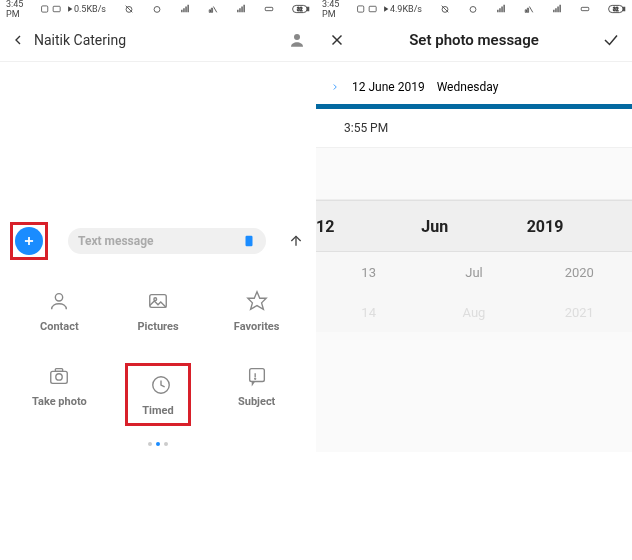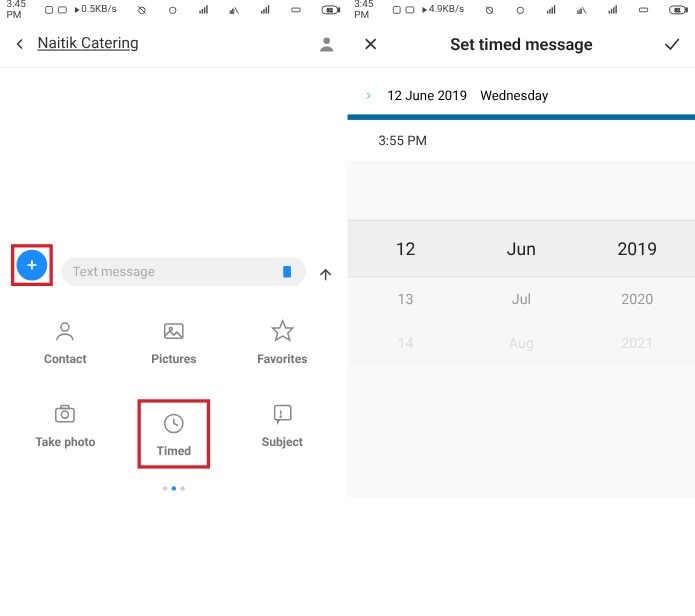--- a/index.html
+++ b/index.html
@@ -10,56 +10,56 @@
 
   
   .status-bar { height: 18px; display: flex; align-items: center; justify-content: space-between; padding: 0 6px; font-size: 9px; color: #444; background: #fff; }
   .status-left { display: flex; align-items: center; gap: 3px; }
   .status-right { display: flex; align-items: flex-start; gap: 18px; }
   .status-ico { width: 10px; height: 10px; display: inline-block; }
 
   
   .header { display: flex; align-items: center; height: 44px; padding: 0 10px; border-bottom: 1px solid #f0f0f0; }
   .back-icon { width: 16px; height: 16px; margin-right: 8px; }
-  .contact-name { font-size: 14px; color: #333; flex: 1; text-decoration: underline; }
+  .contact-name { font-size: 14px; color: #333; flex: 1; }
   .profile-icon { width: 18px; height: 18px; color: #777; }
 
   
   .header2 { display: flex; align-items: center; height: 44px; padding: 0 12px; border-bottom: 1px solid #f0f0f0; justify-content: space-between; }
   .header2-title { font-size: 15px; font-weight: 600; color: #222; text-align: center; flex: 1; }
   .close-icon, .check-icon { width: 18px; height: 18px; }
 
   
   .chat-body { flex: 1; background: #fff; }
-  .input-row { display: flex; align-items: flex-end; padding: 8px 10px; gap: 8px; }
+  .input-row { display: flex; align-items: center; padding: 8px 10px; gap: 20px; font-weight: bold; }
   .plus-wrap { border: 3px solid #d8202a; padding: 2px; }
   .plus-btn { width: 28px; height: 28px; border-radius: 50%; background: #1a8cff; display: flex; align-items: center; justify-content: center; color: #fff; }
   .input-pill { flex: 1; background: #f0f0f0; border-radius: 16px; display: flex; align-items: center; padding: 6px 10px; }
   .input-text { flex: 1; font-size: 12px; color: #aaa; }
   .emoji-icon { width: 14px; height: 14px; margin-left: 6px; }
   .send-btn { width: 20px; height: 20px; display: flex; align-items: center; justify-content: center; color: #444; }
 
   
   .attach-grid { display: grid; grid-template-columns: repeat(3,1fr); padding: 20px 10px 10px; gap: 30px 0; }
   .attach-item { display: flex; flex-direction: column; align-items: center; gap: 6px; font-weight: bold; }
   .attach-item .ico { width: 26px; height: 26px; color: #777; display:flex; align-items:center; justify-content:center; }
   .attach-item .lbl { font-size: 11px; color: #777; }
-  .timed-wrap { border: 3px solid #d8202a; padding: 6px 14px; display:flex; flex-direction:column; align-items:center; gap:6px; }
+  .timed-wrap { border: 3px solid #d8202a; padding: 6px 14px; display:flex; flex-direction:column; align-items:flex-end; gap:6px; }
 
   .page-dots { display: flex; justify-content: center; gap: 4px; padding: 6px 0; }
   .dot { width: 4px; height: 4px; border-radius: 50%; background: #ccc; }
   .dot.active { background: #1a8cff; }
 
   
   .date-row { display: flex; align-items: center; padding: 18px 14px 10px; gap: 12px; color: #000000; font-size: 12px; border-bottom: 5px solid #0369a1; }
   .date-row .chev { width: 10px; height: 10px; }
   .time-row { padding: 12px 28px; font-size: 12px; color: #333; border-bottom: 1px solid #f0f0f0; }
 
   .picker { flex: 1; background: #f7f7f7; display: flex; flex-direction: column; }
-  .picker-sel { display: grid; grid-template-columns: repeat(3,1fr); height: 52px; background:#efefef; align-items: center; text-align: center; font-size: 16px; font-weight: 400; color: #222; border-top:1px solid #e0e0e0; border-bottom:1px solid #e0e0e0;}
+  .picker-sel { display: grid; grid-template-columns: repeat(3,1fr); height: 52px; background:#efefef; align-items: center; font-size: 16px; font-weight: 700; color: #222; border-top:1px solid #e0e0e0; border-bottom:1px solid #e0e0e0;}
   .picker-row { display: grid; grid-template-columns: repeat(3,1fr); height: 40px; align-items: center; text-align: center; font-size: 13px; color: #999; }
   .picker-row.faint { color: #ddd; }
   .picker-blank { height:52px; background:#fafafa; border-bottom:1px solid #eee;}
   .picker-rest { flex: 1; background: #fafafa; }
 </style>
 </head>
 <body>
 
 <div class="screen screen-left">
   <div class="status-bar">
@@ -252,21 +252,21 @@
           <rect x="26" y="4" width="2" height="6" fill="#444"></rect>
         </svg>
     </div>
   </div>
 
   <div class="header2">
     <svg class="close-icon" viewBox="0 0 24 24" fill="none" stroke="#333" stroke-width="2">
         <line x1="6" y1="6" x2="18" y2="18"></line>
         <line x1="18" y1="6" x2="6" y2="18"></line>
       </svg>
-    <div class="header2-title">Set timed message</div>
+    <div class="header2-title">Set photo message</div>
     <svg class="check-icon" viewBox="0 0 24 24" fill="none" stroke="#333" stroke-width="2">
         <polyline points="4 12 10 18 20 6"></polyline>
       </svg>
   </div>
 
   <div class="date-row">
     <svg class="chev" viewBox="0 0 24 24" fill="none" stroke="#1a8cff" stroke-width="2">
         <polyline points="9 6 15 12 9 18"></polyline>
       </svg>
     <span>12 June 2019</span>

